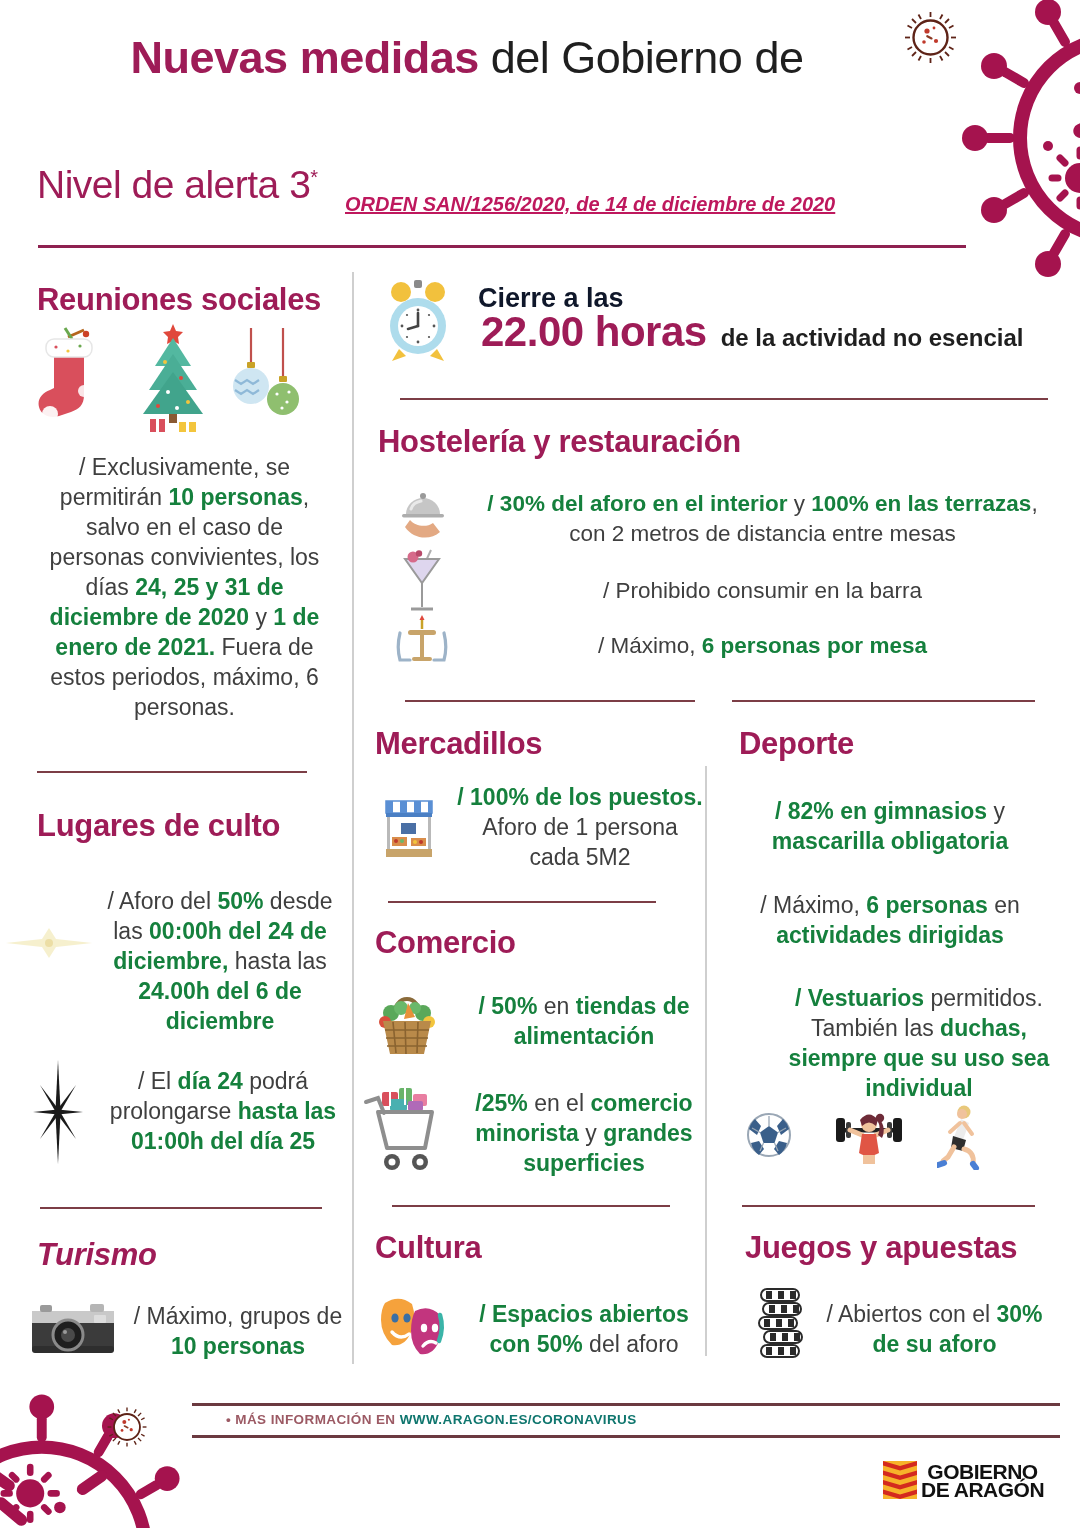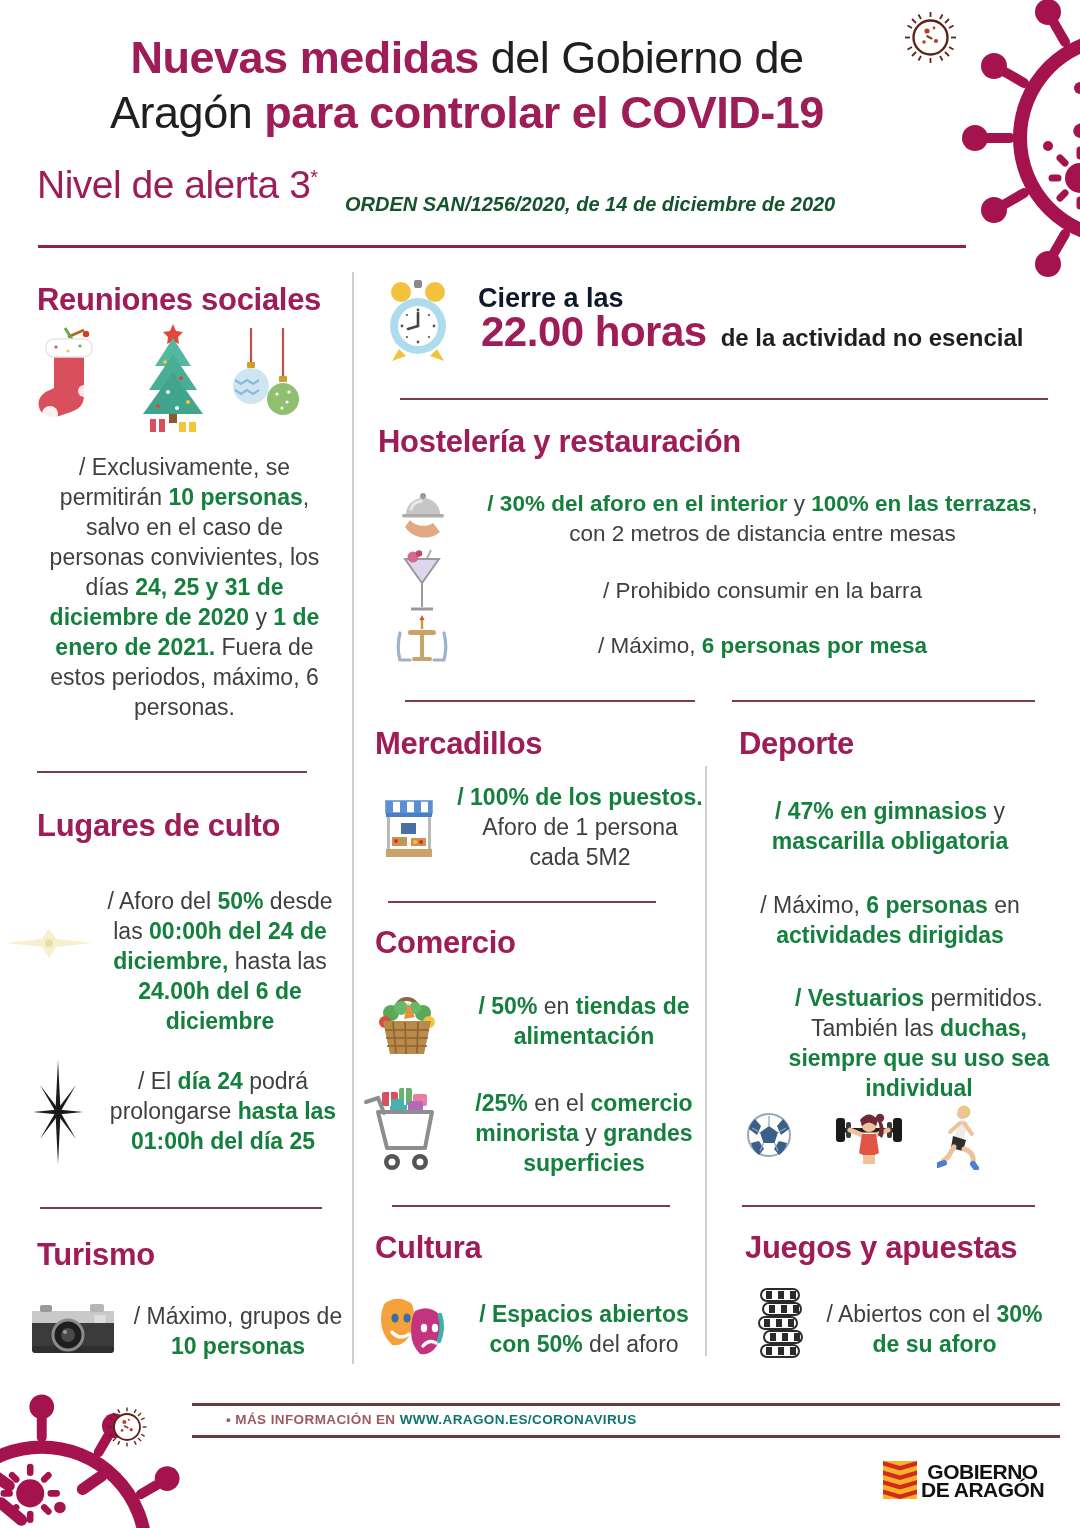--- a/index.html
+++ b/index.html
@@ -3,21 +3,21 @@
 <meta charset="utf-8">
 <style>
   html,body{margin:0;padding:0;background:#ffffff;}
   .page{position:relative;width:1080px;height:1528px;background:#fff;overflow:hidden;
         font-family:"Liberation Sans",sans-serif;color:#3f3f3f;text-align:center;}
   .abs{position:absolute;}
   .title{font-size:45px;line-height:55px;font-weight:400;color:#1f1f1f;letter-spacing:-0.5px;}
   .t-acc{color:#9e1c57;font-weight:bold;}
   .alert{font-size:39px;color:#9e1c57;letter-spacing:-0.5px;}
   .alert sup{font-size:20px;}
-  .order{font-size:20px;font-style:italic;font-weight:bold;color:#14532d;}
+  .order{font-size:20px;font-style:italic;font-weight:bold;color:#be185d;text-decoration:underline;}
   .h{position:absolute;font-size:31px;font-weight:bold;color:#9e1c57;letter-spacing:-0.3px;}
   .txt{position:absolute;font-size:22.5px;line-height:30px;color:#3f3f3f;margin:0;}
   .txt .b{font-weight:bold;color:#15803d;}
   .txt-lg{font-size:23px;line-height:30px;}
   .rule{position:absolute;height:2px;background:#7c3e46;}
   .vline{position:absolute;width:2px;background:#cfcfcf;}
   .c1{font-size:27px;font-weight:bold;color:#0f172a;}
   .ctime{font-size:42px;font-weight:bold;color:#9e1c57;letter-spacing:-0.5px;}
   .cscope{font-size:24px;font-weight:bold;color:#1f1f1f;margin-left:14px;}
   .fline{position:absolute;height:3px;background:#6b3a40;}
@@ -111,23 +111,20 @@
       <line x1="113" y1="225" x2="108" y2="230"></line>
         <line x1="143" y1="195" x2="148" y2="190"></line>
     </g>
   </svg>
 
   <header>
     <div class="abs title" style="left:37px;top:30px;width:860px;">
       <div>
         <span class="t-acc">Nuevas medidas</span><span> del Gobierno de</span>
       </div>
-      <div>
-        <span>Aragón </span><span class="t-acc">para controlar el COVID-19</span>
-      </div>
     </div>
     <div class="abs alert" style="left:37px;top:163px;">
       <span>Nivel de alerta 3</span><sup>*</sup>
     </div>
     <div class="abs order" style="left:345px;top:193px;">ORDEN SAN/1256/2020, de 14 de diciembre de 2020</div>
     <div class="abs" style="left:38px;top:245px;width:928px;height:3px;background:#8e2150;"></div>
   </header>
 
   <div class="vline" style="left:352px;top:272px;height:1092px;"></div>
   <div class="vline" style="left:705px;top:766px;height:590px;"></div>
@@ -276,21 +273,21 @@
       <path d="M59,24 q4,13 -1,26" stroke="#3ab4a8" stroke-width="4.5" fill="none" stroke-linecap="round"></path>
       <ellipse cx="43" cy="37" rx="3.2" ry="4.2" fill="#fff"></ellipse>
       <ellipse cx="54" cy="37" rx="3.2" ry="4.2" fill="#fff"></ellipse>
       <path d="M42,55 q6,-7 13,-3" stroke="#fff" stroke-width="3.4" fill="none" stroke-linecap="round"></path>
     </svg>
     <p class="txt txt-lg" style="left:464px;top:1299px;width:240px;"><span class="b">/ Espacios abiertos con 50%</span><span> del aforo</span></p>
   </section>
 
   <section>
     <div class="h" style="left:739px;top:726px;">Deporte</div>
-    <p class="txt txt-lg" style="left:740px;top:796px;width:300px;"><span class="b">/ 47% en gimnasios</span><span> y </span><span class="b">mascarilla obligatoria</span></p>
+    <p class="txt txt-lg" style="left:740px;top:796px;width:300px;"><span class="b">/ 82% en gimnasios</span><span> y </span><span class="b">mascarilla obligatoria</span></p>
     <p class="txt txt-lg" style="left:740px;top:890px;width:300px;"><span>/ Máximo, </span><span class="b">6 personas</span><span> en </span><span class="b">actividades dirigidas</span></p>
     <p class="txt txt-lg" style="left:765px;top:983px;width:308px;"><span class="b">/ </span><span class="b">Vestuarios</span><span> permitidos. También las </span><span class="b">duchas, siempre que su uso sea individual</span></p>
     <svg class="abs" style="left:746px;top:1112px" width="46" height="46" viewBox="0 0 46 46">
       <circle cx="23" cy="23" r="21" fill="#fff" stroke="#9aa7b5" stroke-width="2"></circle>
       <path d="M23,14 l9,6.5 -3.5,10.5 h-11 L14,20.5 Z" fill="#3a5f8a"></path>
       <path d="M3,17 a21,21 0 0 1 6,-10 l6,7 -4,9 z" fill="#3a5f8a"></path>
       <path d="M43,17 a21,21 0 0 0 -6,-10 l-6,7 4,9 z" fill="#3a5f8a"></path>
       <path d="M13,43 a21,21 0 0 1 -8,-12 l8,-2 5,8 z" fill="#3a5f8a"></path>
       <path d="M33,43 a21,21 0 0 0 8,-12 l-8,-2 -5,8 z" fill="#3a5f8a"></path>
       <g stroke="#9aa7b5" stroke-width="1.3">
@@ -426,21 +423,21 @@
         <polygon points="6,52 31,49.4 56,52 31,54.6"></polygon>
         <polygon points="13,25 32.4,50.6 49,79 29.6,53.4"></polygon>
         <polygon points="49,25 29.6,50.6 13,79 32.4,53.4"></polygon>
       </g>
     </svg>
     <p class="txt txt-lg" style="left:99px;top:1066px;width:248px;"><span>/ El </span><span class="b">día 24</span><span> podrá prolongarse </span><span class="b">hasta las 01:00h del día 25</span></p>
     <div class="rule" style="left:40px;top:1207px;width:282px;"></div>
   </section>
 
   <section>
-    <div class="h" style="left:37px;top:1237px;">Turismo</div>
+    <div class="h" style="left:37px;top:1237px;font-style:italic;">Turismo</div>
     <svg class="abs" style="left:32px;top:1301px" width="82" height="56" viewBox="0 0 82 56">
       <rect x="0" y="10" width="82" height="42" rx="5" fill="#3b3b3b"></rect>
       <rect x="0" y="10" width="82" height="12" fill="#c9c9c9"></rect>
       <rect x="8" y="4" width="12" height="7" rx="2" fill="#9a9a9a"></rect>
       <rect x="58" y="3" width="14" height="8" rx="2" fill="#b5b5b5"></rect>
       <rect x="0" y="45" width="82" height="7" rx="3" fill="#2e2e2e"></rect>
       <circle cx="36" cy="34" r="15" fill="#1e1e1e" stroke="#8a8a8a" stroke-width="3"></circle>
       <circle cx="36" cy="34" r="7" fill="#4a4a4a"></circle>
       <circle cx="33" cy="31" r="2" fill="#9a9a9a"></circle>
       <rect x="62" y="14" width="12" height="8" rx="1" fill="#dddddd"></rect>

